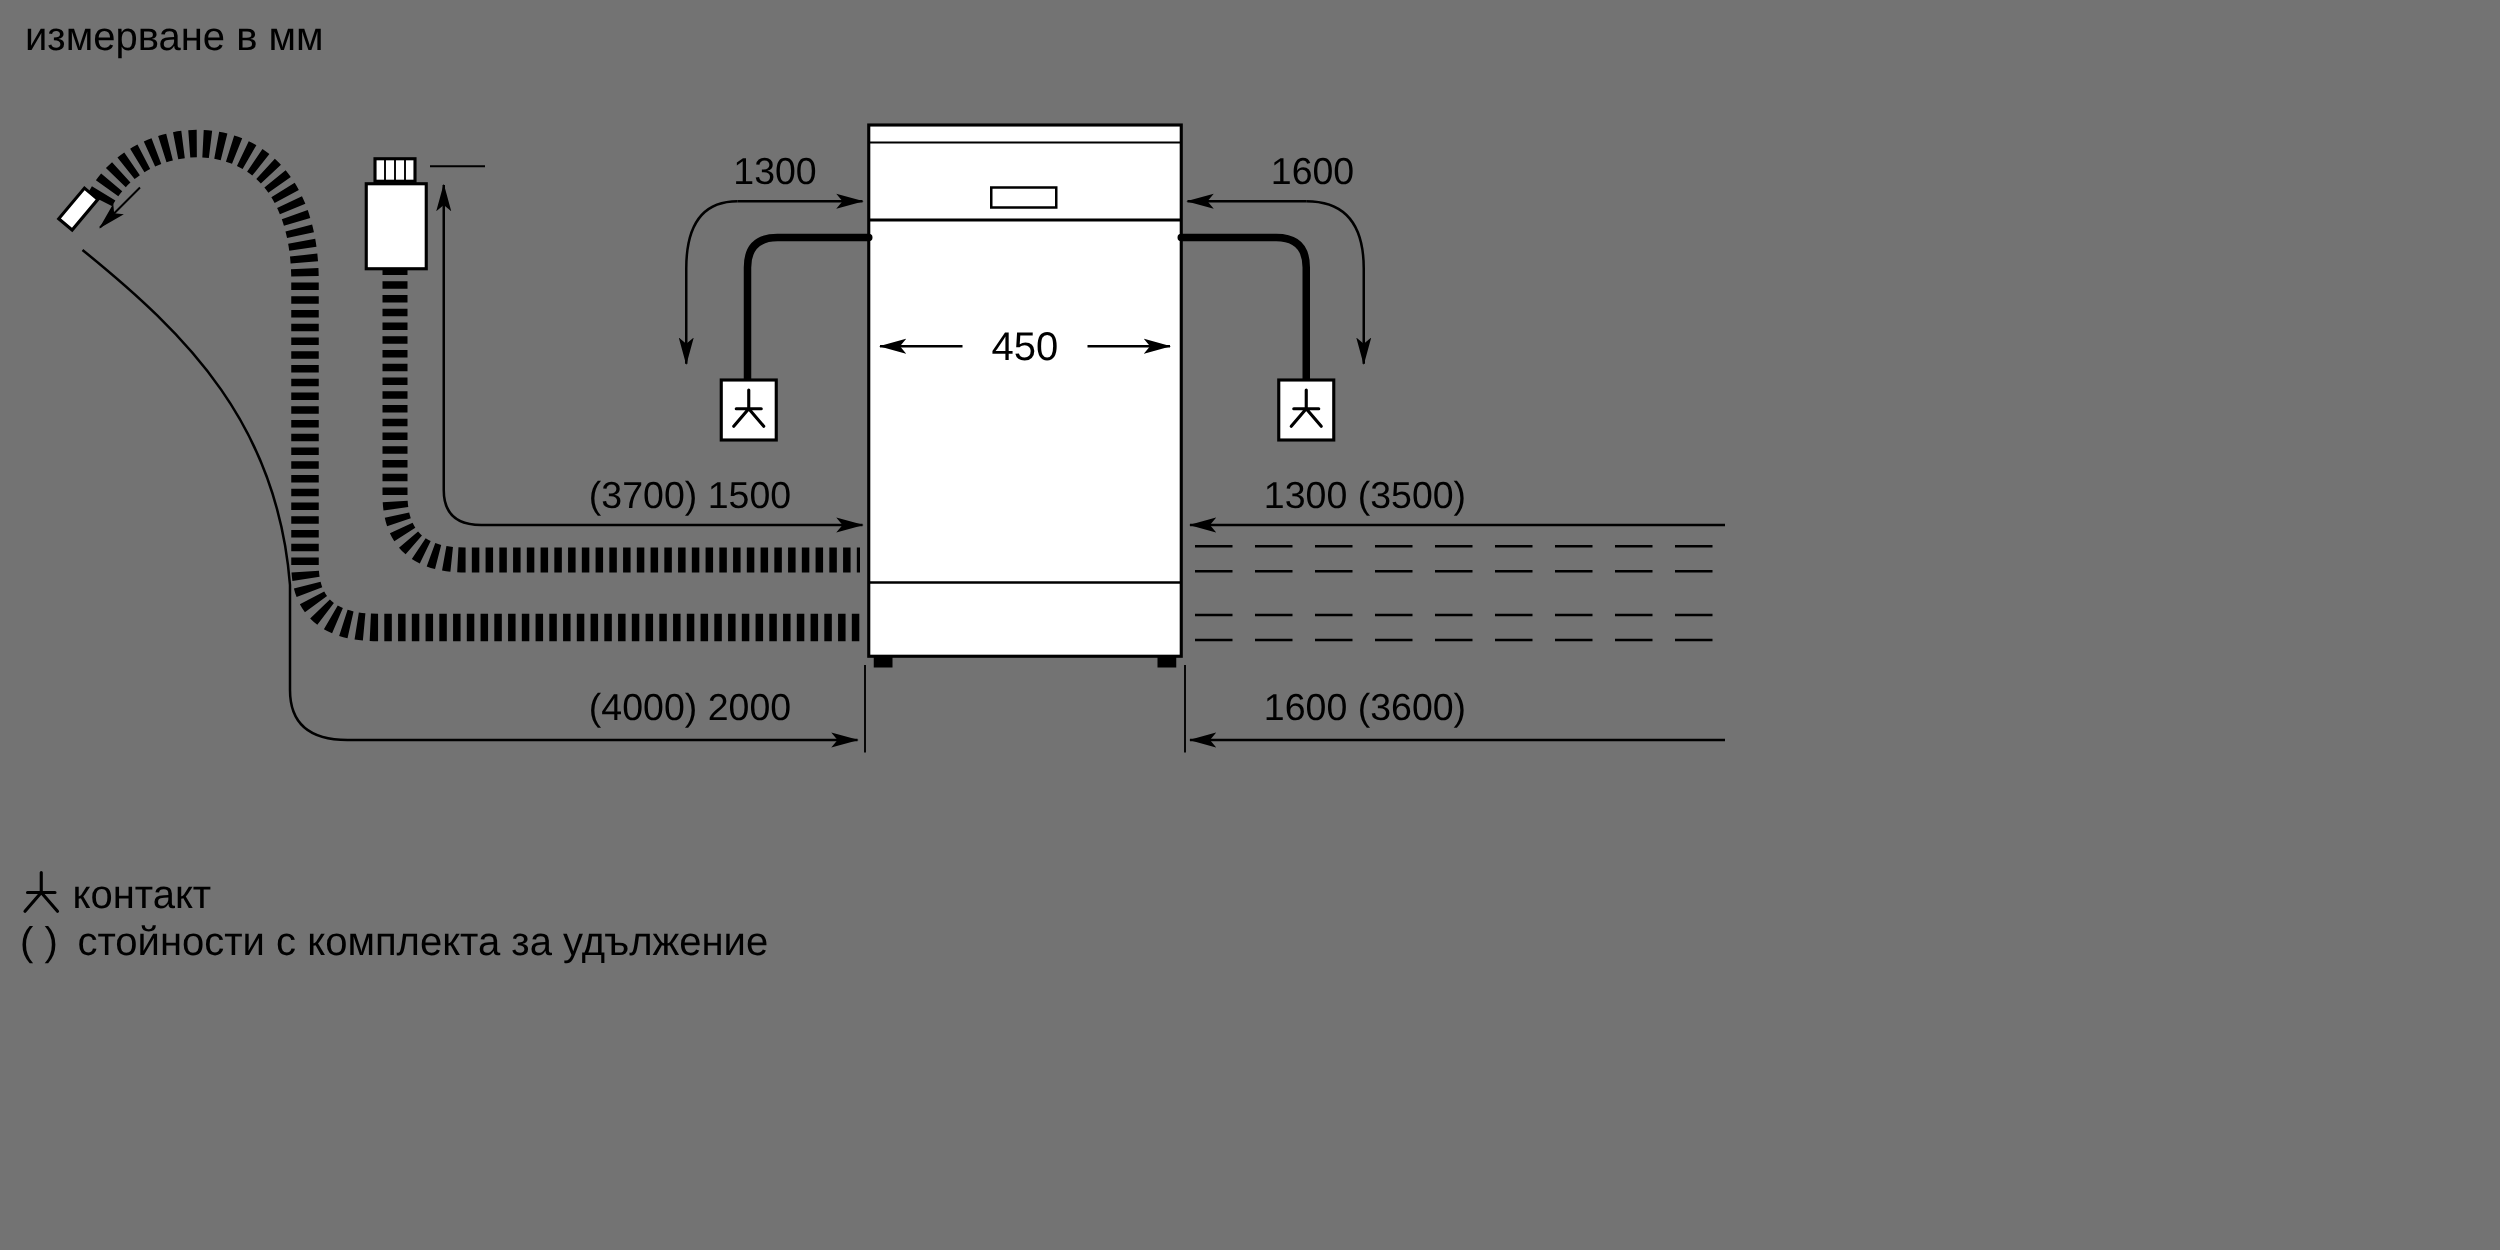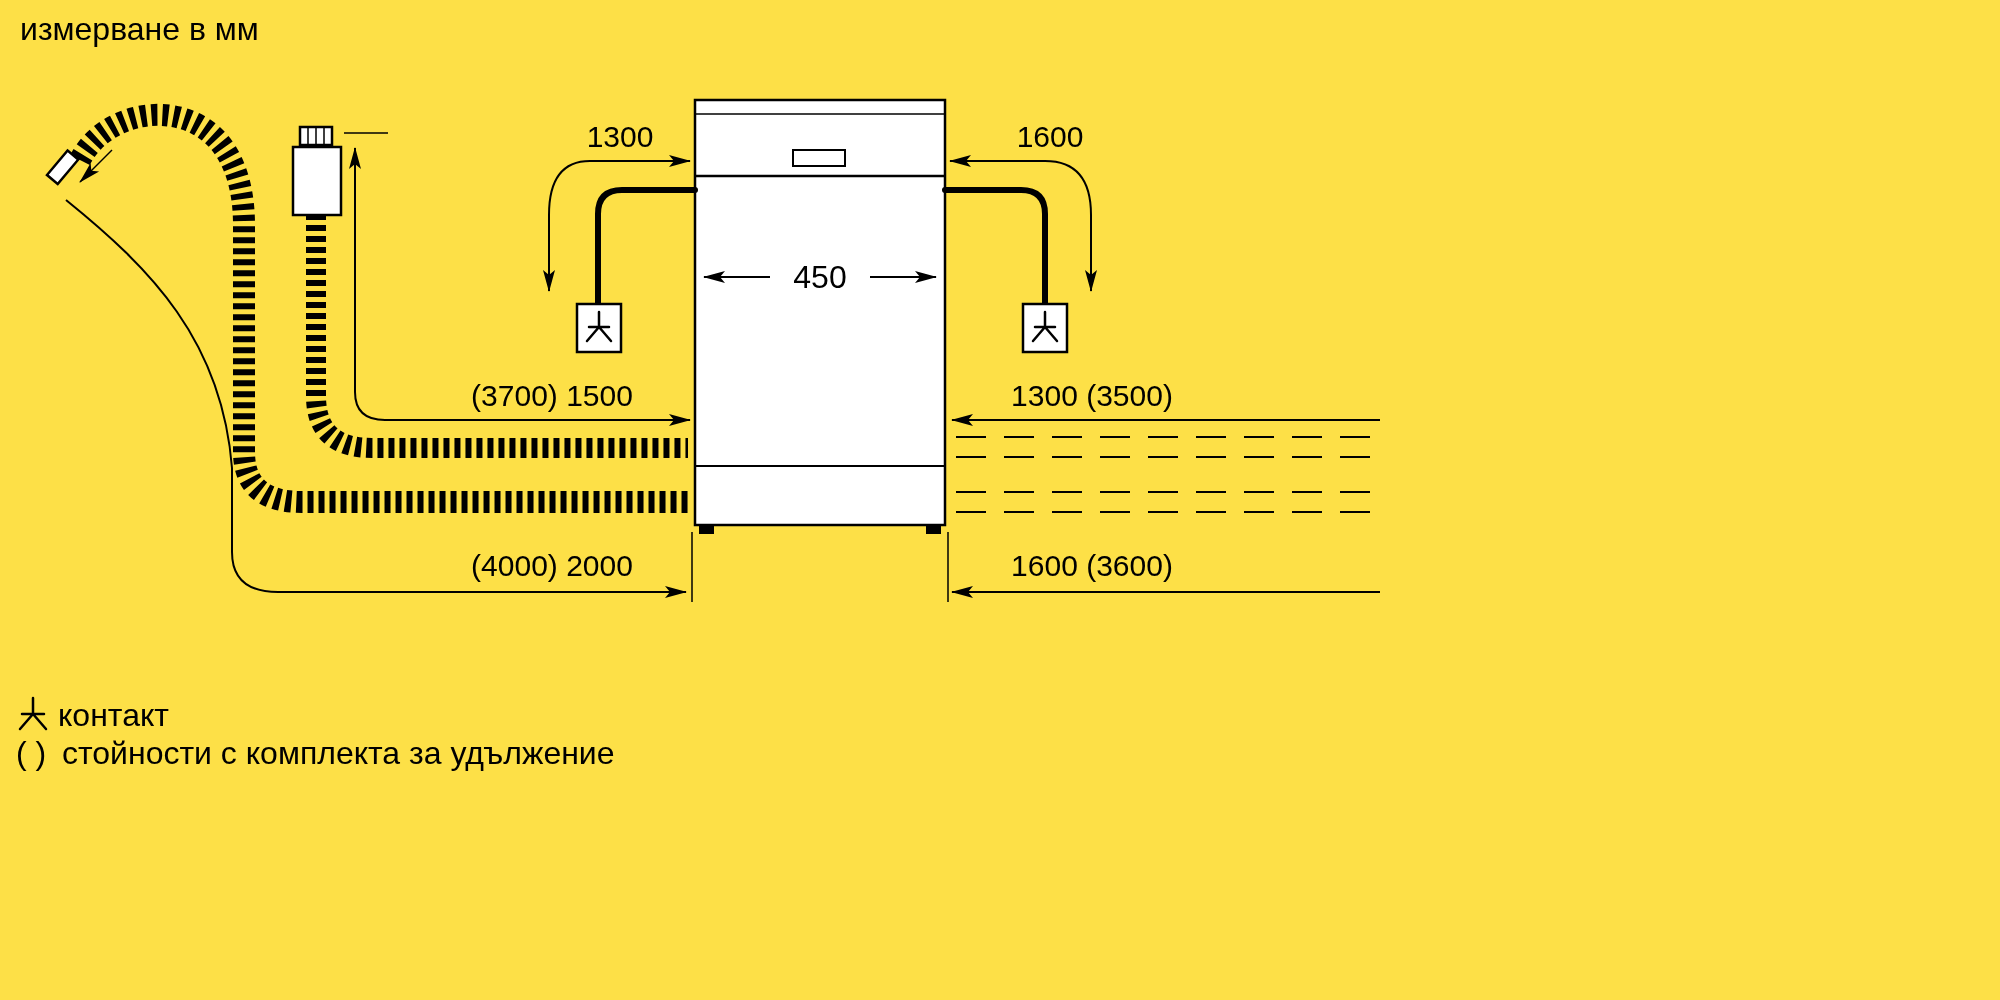--- a/index.html
+++ b/index.html
@@ -1,16 +1,16 @@
 <!DOCTYPE html>
 <html><head>
 <meta charset="utf-8">
 <style>
   html,body{margin:0;padding:0;background:#ffffff;width:2000px;height:1000px;overflow:hidden;}
-  .diagram-wrap{position:relative;width:2000px;height:1000px;background:#fde047;}
+  .diagram-wrap{position:relative;width:2000px;height:1000px;background:#737373;}
   svg{display:block;}
   text{font-family:"Liberation Sans", sans-serif;fill:#000;}
   .title-label{font-size:32px;}
   .dim-label{font-size:30px;text-anchor:middle;}
   .legend-label{font-size:32px;}
   .outline{fill:#ffffff;stroke:#000;stroke-width:2.5;}
   .thin{fill:none;stroke:#000;stroke-width:1.5;}
   .med{fill:none;stroke:#000;stroke-width:2;}
   .thick{fill:none;stroke:#000;stroke-width:2.5;}
   .dim{fill:none;stroke:#000;stroke-width:2;}

